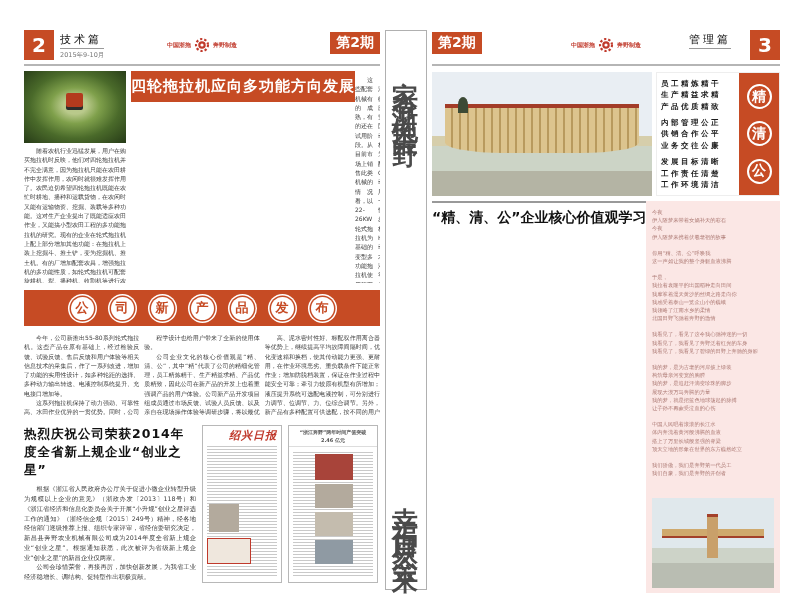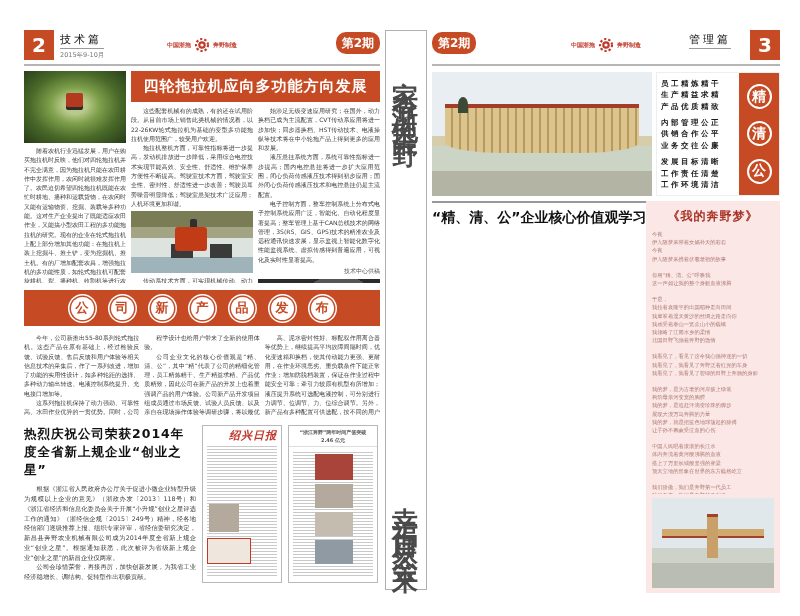--- a/index.html
+++ b/index.html
@@ -16,35 +16,35 @@
   .numbox{width:30px; height:30px; background:var(--accent); color:#fff; font-size:20px;
           font-weight:bold; display:flex; align-items:center; justify-content:center;}
   .sec-block{margin:2px 6px 0;}
   .sec-block.right{text-align:right;}
   .sec-title{font-size:11px; font-weight:normal; letter-spacing:3px; color:#111;
              border-bottom:1px solid #999; padding-bottom:1px;}
   .sec-date{font-size:6.5px; color:#777; margin-top:2px;}
   .logo{position:absolute; left:50%; top:7px; transform:translateX(-50%);
         display:flex; align-items:center; gap:3px; color:var(--accent2);
         font-size:6px; font-weight:bold; white-space:nowrap;}
-  .issuebox{background:var(--accent); color:#fff; font-size:12px; font-weight:bold;
-            padding:4px 6px; height:22px; display:flex; align-items:center; margin-top:2px;border-radius:10px;}
+  .issuebox{background:var(--accent); color:#fff; font-size:14px; font-weight:bold;
+            padding:4px 6px; height:22px; display:flex; align-items:center; margin-top:2px;}
   .issuebox.rgt{margin-left:auto;}
   .hgroup-r{margin-left:auto; display:flex; align-items:flex-start; gap:13px;}
   .header-rule{border-bottom:2px solid #b5b5b5; margin-top:2px;}
 
   
   .txt{font-size:6px; line-height:1.55; text-align:justify; color:#3a3a3a; overflow:hidden;}
   .txt p{margin:0; text-indent:2em;}
   .byline{text-align:right; font-size:6px; color:#555; margin-top:3px;}
 
   
   .a1{display:flex; gap:5px; margin-top:5px; height:212px; overflow:hidden;}
   .a1 .c1{width:102px;}
-  .a1 .c23{width:249px; display:flex; flex-direction:column;}
+  .a1 .c23{width:249px; display:flex; flex-direction:row;}
   .headline{height:31px; background:var(--accent); color:#fff; font-size:15px; font-weight:bold;
             display:flex; align-items:center; justify-content:center; letter-spacing:1px; white-space:nowrap;}
   .c23row{display:flex; gap:5px; margin-top:4px; flex:1; overflow:hidden;}
   .c2,.c3{width:122px;}
   .c1 .txt{margin-top:3px;}
 
   
   .photo{position:relative; overflow:hidden;}
   .photo-forest{width:102px; height:72px;
     background:radial-gradient(ellipse at 50% 48%, #b9c98b 0 16%, #7fa04b 34%, #4a6a2a 62%, #263a17 100%);}
@@ -317,21 +317,20 @@
           <div class="rc txt">
             <p>优势和清晰的发展战略规划，同时要确立如何实现社会责任，通过价值观的深入人心，立以求精不止的理念创造出一流产品。</p>
             <p>2、从公司产销链上我们追求精致、公平、公廉的命脉。品质至上，创造高品质的产品是我们构建卓越企业形象的共同心愿。我们要形成新的认识，视每一个零部件是一种“生命”，我们要像爱惜生命般去爱惜每一个部件，每一个产品，要像爱惜自己一样，精心开发产品，使每一型号产品成为一件精品。企业的形象成长需要全方位每一个环节的重叠发展，建立一套公平、公正、互信、互利的合作体系，是我们长期持久发展的保障。公平的竞争能确保合作双方不断创新，能成就企业健康的发展，廉洁的作风能让供应链中的每一个环节顺畅，自始至终保持在友好的合作之中。</p>
             <p>3、从员工层面团队形成精干、精炼的风貌，清楚自己的工作职责，廉洁高效的工作作风，形成健康的企业风尚，需要每个员工打造奋发向上的时代气质，离不开艰苦奋斗的精神、精益求精的精神。每一个“中国制造”光环的产业工人永不放弃的追求。有了价值观念，就会有怎样的行动。精干、精炼团队不仅是一种职责，更是一种使命。有“以信立身、以诚处世”的诚信品格，营造一个良好的发展环境，拥有稳定而极配合的完整健康的产业链；有“感恩社会与人为善”的友善态度，才能形成和谐的关系，创造出一个人与社会、企业与社会协调的创业环境。</p>
             <p>员工有了信仰，企业就有力量。企业重任在肩，公司兴旺曙光在前。每个员工从自己做起，牢记“精、清、公”的核心，深刻领会“员工精炼精干、生产精益求精、产品优质精致，发展目标清晰、工作责任清楚、工作环境清洁，内部管理公正、供销合作公平、业务交往公廉”的核心要领，把握好企业发展之机会，扬起“浙拖奔野梦想”之帆，为我们浙拖奔野事业的进步、企业的前行凝聚起最磅礴的力量。</p>
 
           </div>
         </div>
       </div>
       <div class="poem">
-        <div class="poem-title">《我的奔野梦》</div>
         <div class="poem-lines">
             <p>今夜</p>
             <p>伊人随梦来带着女娲补天的彩石</p>
             <p>今夜</p>
             <p>伊人随梦来携着伏羲老祖的故事</p>
             <p></p>
             <p>你用“精、清、公”呼唤我</p>
             <p>这一声如让我的整个身躯血液沸腾</p>
             <p></p>
             <p>于是，</p>

